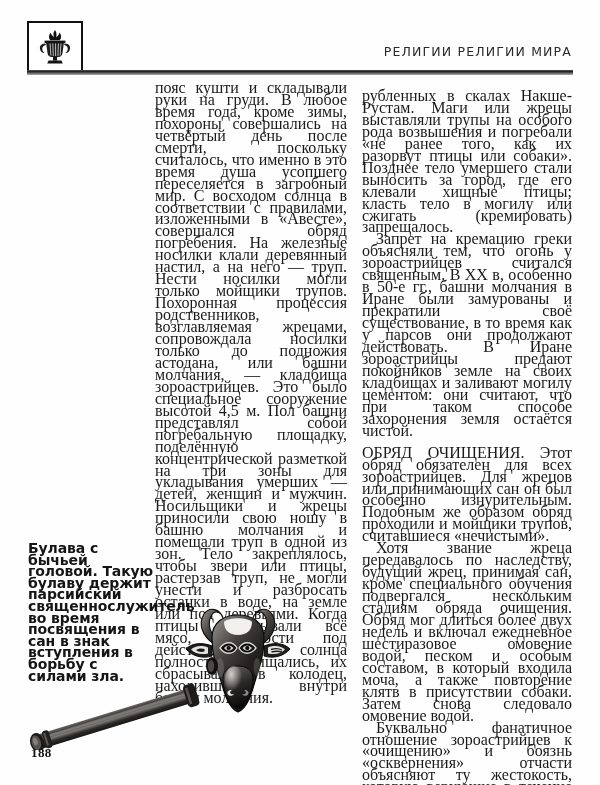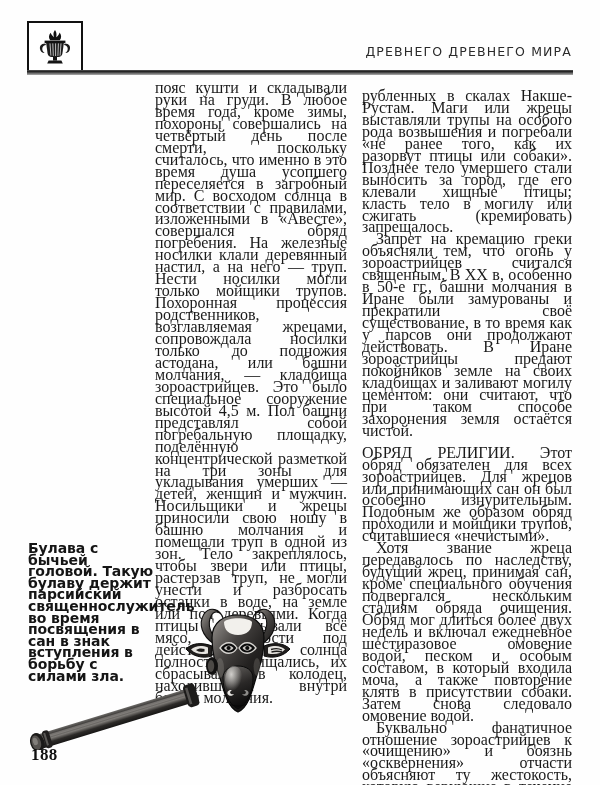--- a/index.html
+++ b/index.html
@@ -121,21 +121,21 @@
     width: 340px;
     height: 160px;
   }
 
   
   .folio {
     position: absolute;
     left: 31px;
     top: 745px;
     font-family: "Liberation Serif", serif;
-    font-size: 17px;
+    font-size: 13px;
     font-weight: bold;
     color: #111;
     letter-spacing: 0.4px;
   }
 </style>
 </head>
 <body>
 
 <div class="page">
 
@@ -164,34 +164,34 @@
         <path d="M10.4 15.5 C5.6 15.6 4 18.6 5.4 22.2 C6.2 24.2 8.1 25.2 9.6 24.9
                  C7.6 23.6 6.8 21.6 7.5 19.6 C8.1 17.9 9.3 17.1 11 17 Z" fill="#1b1b1b"></path>
         <path d="M29.6 15.5 C34.4 15.6 36 18.6 34.6 22.2 C33.8 24.2 31.9 25.2 30.4 24.9
                  C32.4 23.6 33.2 21.6 32.5 19.6 C31.9 17.9 30.7 17.1 29 17 Z" fill="#1b1b1b"></path>
 
         <rect x="18" y="29" width="4" height="3.6" fill="#141414"></rect>
         <path d="M13.6 32.4 L26.4 32.4 L27.8 35.6 L12.2 35.6 Z" fill="#141414"></path>
       </svg>
     </div>
 
-    <div class="header-title">ДРЕВНЕГО ДРЕВНЕГО МИРА</div>
+    <div class="header-title">РЕЛИГИИ РЕЛИГИИ МИРА</div>
 
     <div class="header-rule"></div>
     <div class="header-rule-thin"></div>
   </div>
 
   <div class="col" id="left-col">
     <p>пояс кушти и складывали руки на груди. В любое время года, кроме зимы, похороны совершались на четвёртый день после смерти, поскольку считалось, что именно в это время душа усопшего переселяется в загробный мир. С восходом солнца в соответствии с правилами, изложенными в «Авесте», совершался обряд погребения. На железные носилки клали деревянный настил, а на него — труп. Нести носилки могли только мойщики трупов. Похоронная процессия родственников, возглавляемая жрецами, сопровождала носилки только до подножия астодана, или башни молчания, — кладбища зороастрийцев. Это было специальное сооружение высотой 4,5 м. Пол башни представлял собой погребальную площадку, поделённую концентрической разметкой на три зоны для укладывания умерших — детей, женщин и мужчин. Носильщики и жрецы приносили свою ношу в башню молчания и помещали труп в одной из зон. Тело закреплялось, чтобы звери или птицы, растерзав труп, не могли унести и разбросать останки в воде, на земле или под деревьями. Когда птицы склёвывали всё мясо, а кости под действием солнца полностью очищались, их сбрасывали в колодец, находившийся внутри башни молчания.</p>
   </div>
 
   <div class="col" id="right-col">
     <p>рубленных в скалах Накше-Рустам. Маги или жрецы выставляли трупы на особого рода возвышения и погребали «не ранее того, как их разорвут птицы или собаки». Позднее тело умершего стали выносить за город, где его клевали хищные птицы; класть тело в могилу или сжигать (кремировать) запрещалось.</p>
     <p class="indent">Запрет на кремацию греки объясняли тем, что огонь у зороастрийцев считался священным. В XX в, особенно в 50-е гг., башни молчания в Иране были замурованы и прекратили своё существование, в то время как у парсов они продолжают действовать. В Иране зороастрийцы предают покойников земле на своих кладбищах и заливают могилу цементом: они считают, что при таком способе захоронения земля остаётся чистой.</p>
-    <p class="gap"><span class="run-head">ОБРЯД РЕЛИГИИ.</span><span> Этот обряд обязателен для всех зороастрийцев. Для жрецов или принимающих сан он был особенно изнурительным. Подобным же образом обряд проходили и мойщики трупов, считавшиеся «нечистыми».</span></p>
+    <p class="gap"><span class="run-head">ОБРЯД ОЧИЩЕНИЯ.</span><span> Этот обряд обязателен для всех зороастрийцев. Для жрецов или принимающих сан он был особенно изнурительным. Подобным же образом обряд проходили и мойщики трупов, считавшиеся «нечистыми».</span></p>
     <p class="indent">Хотя звание жреца передавалось по наследству, будущий жрец, принимая сан, кроме специального обучения подвергался нескольким стадиям обряда очищения. Обряд мог длиться более двух недель и включал ежедневное шестиразовое омовение водой, песком и особым составом, в который входила моча, а также повторение клятв в присутствии собаки. Затем снова следовало омовение водой.</p>
     <p class="indent">Буквально фанатичное отношение зороастрийцев к «очищению» и боязнь «осквернения» отчасти объясняют ту жестокость, которую верующие в течение веков проявляли к больным, страдающим кровотечениями, расстройством органов пищеварения или другими подобными недугами. Считалось, что болезнь насылается нечистью. Даже с тяжело больными стариками и детьми зороастрийцы обращались весьма сурово.</p>
   </div>
 
   <div class="caption">Булава с бычьей головой. Такую булаву держит парсийский священнослужитель во время посвящения в сан в знак вступления в борьбу с силами зла.</div>
 
   <div class="illustration">
     <svg width="340" height="160" viewBox="0 0 340 160" aria-hidden="true">
       <defs>
         <linearGradient id="shaftG" x1="0" y1="0" x2="0" y2="1">

